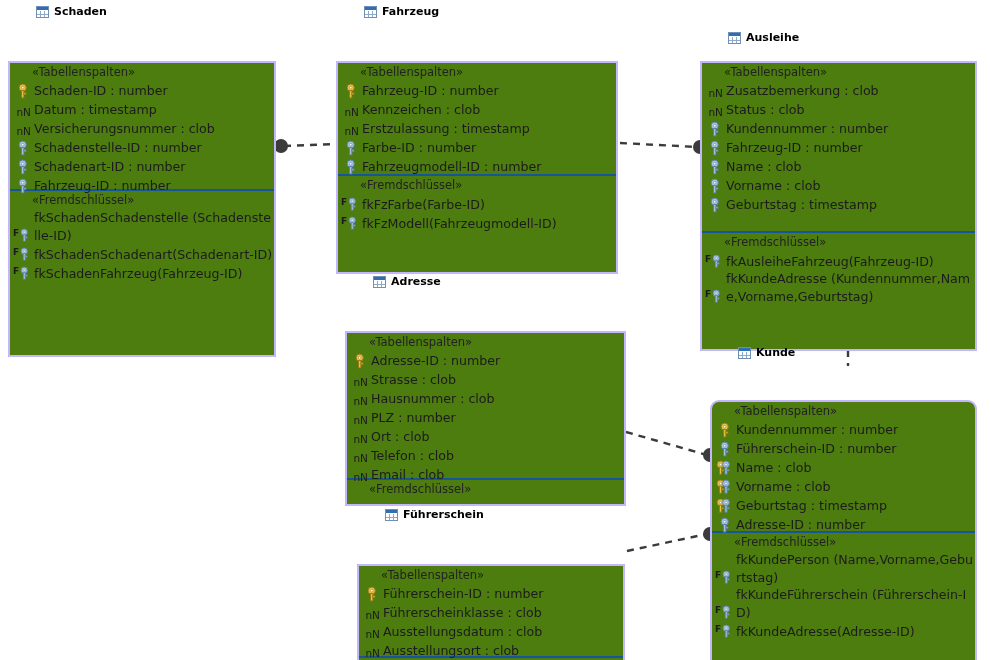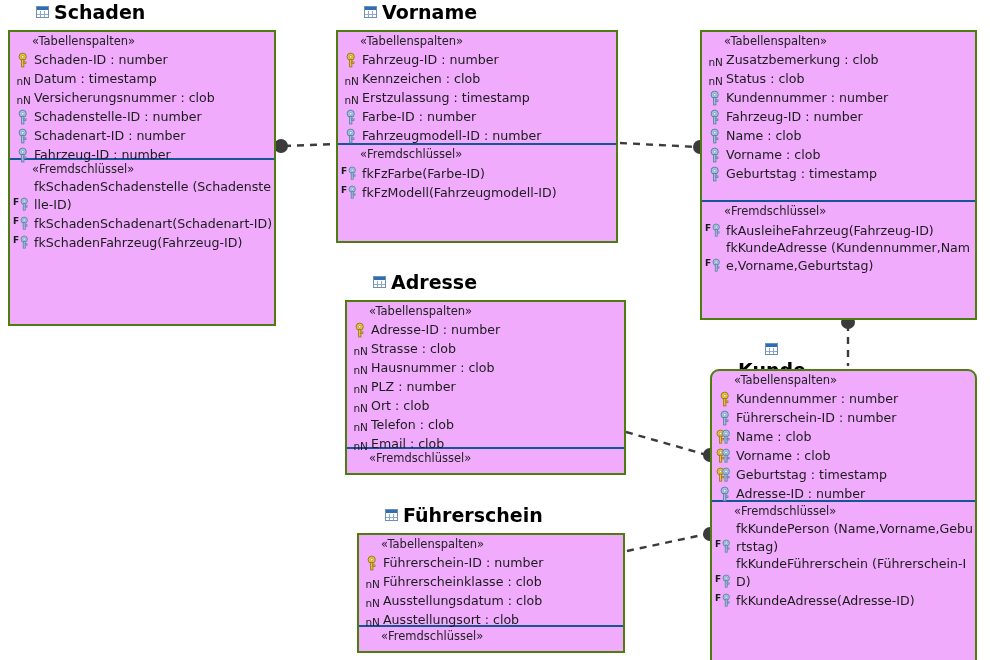--- a/index.html
+++ b/index.html
@@ -15,21 +15,21 @@
 
   
   #links{position:absolute;left:0;top:0;width:990px;height:660px;pointer-events:none;}
 
   
   .entity{position:absolute;}
   .ent-title{
     position:absolute;
     top:0;left:0;
     display:flex;align-items:center;gap:5px;
-    font-size:19px;font-weight:bold;
+    font-size:11px;font-weight:bold;
     line-height:20px;
     white-space:nowrap;
     color:#000;
   }
   .tbl-icon{
     width:13px;height:12px;
     display:inline-block;
     position:relative;
     background:#ffffff;
     border:1px solid #6f8fb5;
@@ -45,22 +45,23 @@
     background:
       linear-gradient(to right,transparent 3px,#8fa9c6 3px,#8fa9c6 4px,transparent 4px),
       linear-gradient(to right,transparent 7px,#8fa9c6 7px,#8fa9c6 8px,transparent 8px),
       linear-gradient(to bottom,transparent 3px,#8fa9c6 3px,#8fa9c6 4px,transparent 4px);
   }
 
   .ent-box{
     position:absolute;
     left:0;
     box-sizing:border-box;
-    border:2px solid #4d7c0f;
-    background:#f0abfc;
+    border:2px solid #c4b5fd;
+    background:#4d7c0f;
+    margin-top:31px;
   }
   .ent-box.rounded{border-radius:9px;}
 
   .compartment{box-sizing:border-box;}
   .compartment.cols{border-bottom:2px solid #16559b;}
 
   .stereo{
     font-size:11.5px;
     color:#222;
     padding:2px 0 1px 22px;
@@ -252,21 +253,21 @@
             </span>
             <span class="atext">fkSchadenFahrzeug(Fahrzeug-ID)</span>
           </div>
       </div>
     </div>
   </div>
 
   <div class="entity" style="left:336px;top:2px;width:282px;">
     <div class="ent-title" style="left:28px;">
       <span class="tbl-icon"></span>
-      <span>Vorname</span>
+      <span>Fahrzeug</span>
     </div>
     <div class="ent-box" style="top:28px;width:282px;height:213px;">
       <div class="compartment cols" style="height:113px;">
         <div class="stereo">«Tabellenspalten»</div>
         <div class="attr">
             <span class="glyph">
               <svg width="19" height="19" viewBox="0 0 19 19" xmlns="http://www.w3.org/2000/svg">
                 <g transform="translate(4.5,2.5) scale(1)">
                   <circle cx="4.2" cy="4.2" r="3.6" fill="#e8c24a" stroke="#9a7a10" stroke-width="1"></circle>
                   <circle cx="4.2" cy="4.2" r="1.3" fill="#ffffff" stroke="#9a7a10" stroke-width="0.6"></circle>
@@ -574,21 +575,21 @@
             <span class="atext">Ausstellungsort : clob</span>
           </div>
       </div>
       <div class="compartment">
         <div class="stereo">«Fremdschlüssel»</div>
       </div>
     </div>
   </div>
 
   <div class="entity" style="left:710px;top:343px;width:267px;">
-    <div class="ent-title" style="left:28px;flex-direction:column;">
+    <div class="ent-title" style="left:28px;">
       <span class="tbl-icon"></span>
       <span>Kunde</span>
     </div>
     <div class="ent-box rounded" style="top:26px;width:267px;height:308px;">
       <div class="compartment cols" style="height:131px;">
         <div class="stereo">«Tabellenspalten»</div>
         <div class="attr">
             <span class="glyph">
               <svg width="19" height="19" viewBox="0 0 19 19" xmlns="http://www.w3.org/2000/svg">
                 <g transform="translate(4.5,2.5) scale(1)">

